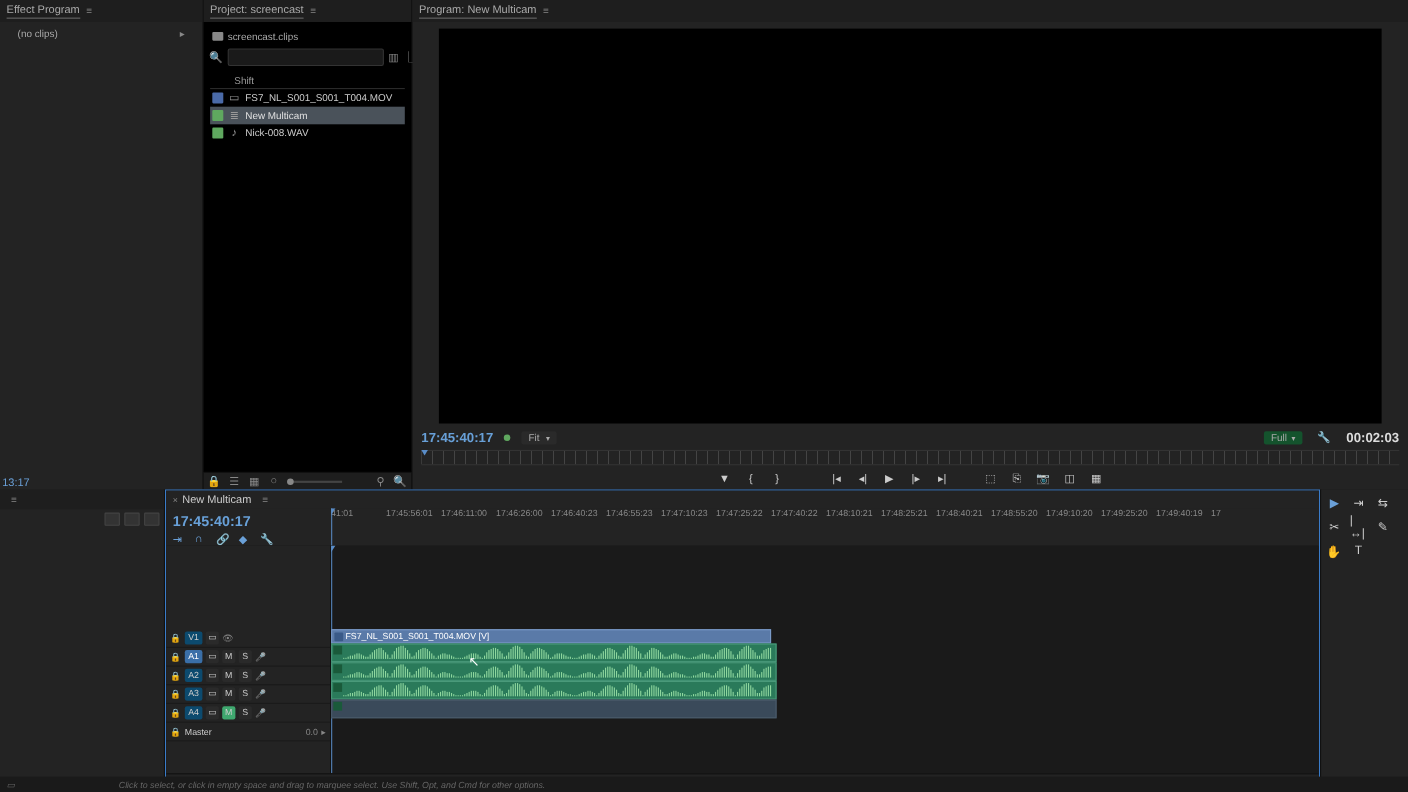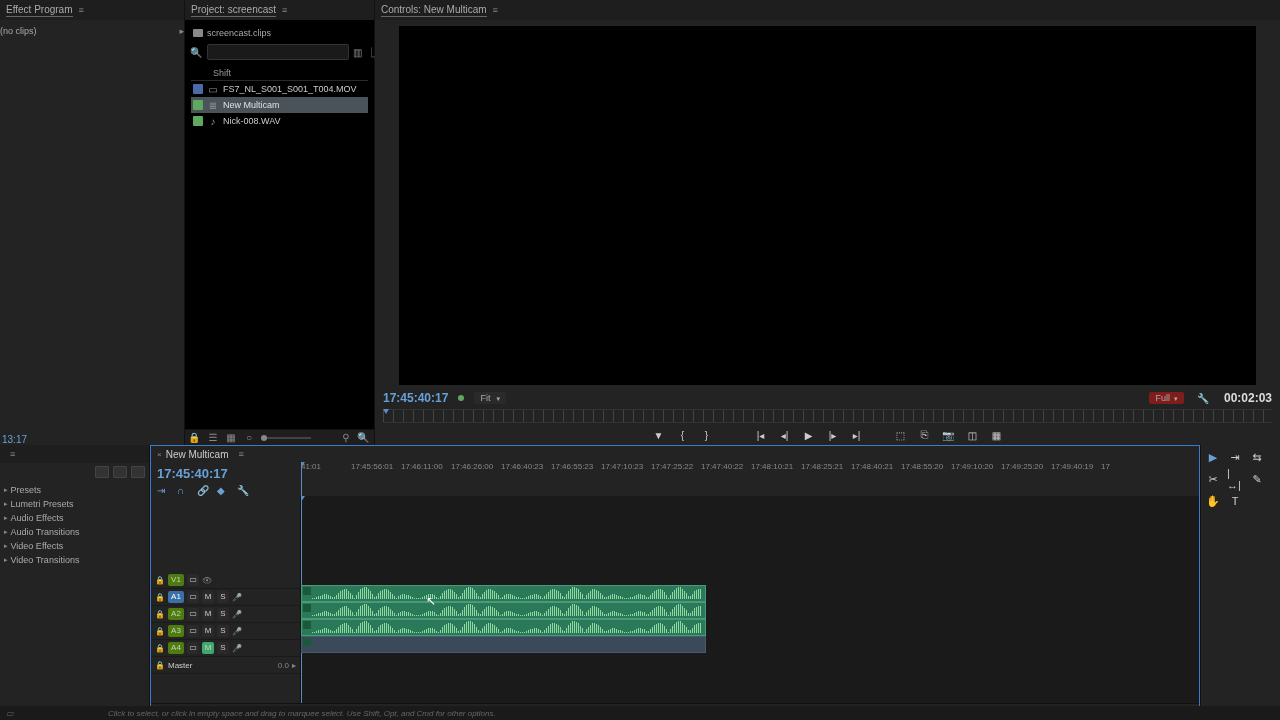--- a/index.html
+++ b/index.html
@@ -5,21 +5,21 @@
   * { box-sizing: border-box; margin: 0; padding: 0; font-family: Arial, sans-serif; }
   body { background: #1a1a1a; color: #ccc; font-size: 10px; width: 1280px; height: 720px; overflow: hidden; position: relative; }
   
   .top-region { display: flex; height: 445px; }
   
   
   .effect-controls { width: 185px; background: #232323; border-right: 1px solid #111; }
   .panel-header { height: 20px; background: #1e1e1e; padding: 2px 6px; display: flex; align-items: center; font-size: 10px; color: #aaa; }
   .panel-title-underline { border-bottom: 1px solid #666; padding-bottom: 1px; }
   .hamburger { margin-left: 6px; font-size: 9px; color: #888; }
-  .no-clips { padding: 6px 0; font-size: 9px; color: #aaa; display:flex; justify-content:space-between; align-items:center;}
+  .no-clips { padding: 6px 16px; font-size: 9px; color: #aaa; display:flex; justify-content:space-between; align-items:center;}
   .disclosure { color:#888; }
   
   .ec-timecode { position:absolute; left:2px; top:434px; font-size:10px; color:#6aa0d8;}
   
   
   .project-panel { width: 190px; background: #000000; border-right: 1px solid #111; display:flex; flex-direction:column;}
   .project-body { padding: 4px 6px; flex:1; display:flex; flex-direction:column;}
   .breadcrumb { display:flex; align-items:center; gap:4px; padding:4px 2px; font-size:9px; color:#aaa;}
   .bc-icon { width:10px; height:8px; background:#888; border-radius:1px;}
   .search-row { display:flex; align-items:center; gap:4px; padding:2px 0 6px;}
@@ -40,21 +40,21 @@
   
   
   .program-panel { flex:1; background:#232323; display:flex; flex-direction:column;}
   .monitor-area { margin: 6px 24px 4px 24px; flex:1; background:#000; }
   .monitor-info { display:flex; align-items:center; padding:2px 8px; gap:10px;}
   .tc-left { color:#68a0d8; font-size:12px; font-weight:bold; flex:0 0 auto;}
   .green-dot { width:6px; height:6px; background:#5fa85f; border-radius:50%;}
   .fit-select { font-size:9px; color:#aaa; padding:1px 6px; background:#2a2a2a; border-radius:2px; position:relative;}
   .fit-select::after{content:'▾'; font-size:7px; margin-left:6px;}
   .info-spacer { flex:1;}
-  .full-select { font-size:9px; color:#aaa; padding:1px 6px; background:#7f1d1d; border-radius:2px;}
+  .full-select { font-size:9px; color:#aaa; padding:1px 6px; background:#14532d; border-radius:2px;}
   .full-select::after{content:'▾'; font-size:7px; margin-left:4px;}
   .wrench { font-size:10px; color:#aaa; margin:0 4px;}
   .tc-right { color:#ddd; font-size:12px; font-weight:bold;}
   .scrubber { height:14px; margin:2px 8px; position:relative; background:repeating-linear-gradient(90deg,#444 0,#444 1px,transparent 1px,transparent 10px); border-top:1px solid #333; border-bottom:1px solid #333;}
   .playhead-mini { position:absolute; left:0; top:-1px; width:6px; height:16px;}
   .playhead-mini::before{content:'';position:absolute;top:0;left:0;border-left:3px solid transparent;border-right:3px solid transparent;border-top:5px solid #5a8dc8;}
   .transport { height:20px; display:flex; align-items:center; justify-content:center; gap:10px; color:#ccc;}
   .tbtn { width:14px; height:14px; display:flex; align-items:center;justify-content:center; font-size:10px; cursor:pointer;}
   
   
@@ -80,21 +80,21 @@
   .tl-ruler-wrap { flex:1; position:relative; overflow:hidden;}
   .tl-ruler { display:flex; align-items:flex-start; height:16px; font-size:8px; color:#888; position:relative;}
   .tick { position:absolute; top:0;}
   .tl-playhead { position:absolute; left:0; top:0; bottom:0; width:1px; background:#5a8dc8;}
   .tl-playhead::before{content:'';position:absolute;top:0;left:-4px;border-left:4px solid transparent;border-right:4px solid transparent;border-top:6px solid #5a8dc8;}
   
   .tl-tracks-area { flex:1; display:flex; background:#1a1a1a; position:relative;}
   .tl-track-headers { width:150px; background:#232323; border-right:1px solid #111; padding-top:76px;}
   .track-row { height:17px; display:flex; align-items:center; gap:3px; padding:0 4px; border-bottom:1px solid #1a1a1a; font-size:8px;}
   .trk-lock { width:10px; color:#888;}
-  .trk-tag { width:16px; height:12px; background:#4d7c0f; border-radius:2px; text-align:center; font-size:8px; line-height:12px; color:#ccc;}
+  .trk-tag { width:16px; height:12px; background:#0c4a6e; border-radius:2px; text-align:center; font-size:8px; line-height:12px; color:#ccc;}
   .trk-tag.on { background:#3a6fa8; color:#fff;}
   .trk-btn { width:12px; height:12px; background:#2a2a2a; border-radius:2px; text-align:center; line-height:12px;}
   .trk-eye { width:12px; color:#888;}
   
   .tl-clips { flex:1; position:relative; overflow:hidden;}
   .video-clip { position:absolute; top:76px; left:0; width:400px; height:13px; background:#5a7aa8; border:1px solid #7a9ac8; font-size:8px; color:#fff; padding:0 2px; display:flex; align-items:center; gap:2px; overflow:hidden;}
   .video-clip .fx { width:8px; height:8px; background:#3a5a88; border-radius:1px;}
   .audio-clip { position:absolute; left:0; width:405px; height:17px; background:#2a7a5a; border:1px solid #4a9a7a; overflow:hidden;}
   .audio-clip .fx-a { position:absolute; left:1px; top:1px; width:8px; height:8px; background:#1a5a3a;}
   .waveform { position:absolute; left:10px; right:2px; top:2px; bottom:2px;}
@@ -175,21 +175,21 @@
       <span class="pf-ic">○</span>
       <div class="pf-slider"></div>
       <span style="flex:1"></span>
       <span class="pf-ic">⚲</span>
       <span class="pf-ic">🔍</span>
     </div>
   </div>
 
   <div class="program-panel">
     <div class="panel-header">
-      <span class="panel-title-underline">Controls: New Multicam</span>
+      <span class="panel-title-underline">Program: New Multicam</span>
       <span class="hamburger">≡</span>
     </div>
     <div class="monitor-area"></div>
     <div class="monitor-info">
       <span class="tc-left">17:45:40:17</span>
       <span class="green-dot"></span>
       <span class="fit-select">Fit</span>
       <span class="info-spacer"></span>
       <span class="full-select">Full</span>
       <span class="wrench">🔧</span>
@@ -222,28 +222,20 @@
 
   <div class="effects-browser">
     <div class="eb-top">
         <span class="hamburger">≡</span>
       </div>
     <div class="eb-search">
       <span class="eb-ic"></span>
       <span class="eb-ic"></span>
       <span class="eb-ic"></span>
     </div>
-    <div class="eb-list" id="eb-list">
-        <div class="eb-item">Presets</div>
-        <div class="eb-item">Lumetri Presets</div>
-        <div class="eb-item">Audio Effects</div>
-        <div class="eb-item">Audio Transitions</div>
-        <div class="eb-item">Video Effects</div>
-        <div class="eb-item">Video Transitions</div>
-      </div>
   </div>
 
   <div class="timeline-panel">
     <div class="tl-tab">
       <span class="tl-close">×</span>
       <span>New Multicam</span>
       <span class="hamburger">≡</span>
     </div>
     <div class="tl-header-row">
       <div class="tl-head-left">
@@ -321,20 +313,24 @@
           </div>
           <div class="track-row">
             <span class="trk-lock">🔒</span>
   <span style="width:36px">Master</span>
   <span style="flex:1;text-align:right;color:#888">0.0</span>
   <span style="color:#888">▸</span>
           </div>
         </div>
       <div class="tl-clips" id="tl-clips">
         <div class="tl-playhead" style="left:0;top:0;bottom:0;"></div>
+        <div class="video-clip">
+          <span class="fx"></span>
+          <span>FS7_NL_S001_S001_T004.MOV [V]</span>
+        </div>
       <div class="audio-clip" style="top: 89px;">
             <span class="fx-a"></span>
             <div class="waveform">
               <div class="wave-bar" style="left: 0px; height: 1px;"></div>
               <div class="wave-bar" style="left: 2px; height: 1.19493px;"></div>
               <div class="wave-bar" style="left: 4px; height: 1.74354px;"></div>
               <div class="wave-bar" style="left: 6px; height: 2.54263px;"></div>
               <div class="wave-bar" style="left: 8px; height: 3.43703px;"></div>
               <div class="wave-bar" style="left: 10px; height: 4.24258px;"></div>
               <div class="wave-bar" style="left: 12px; height: 4.77368px;"></div>

